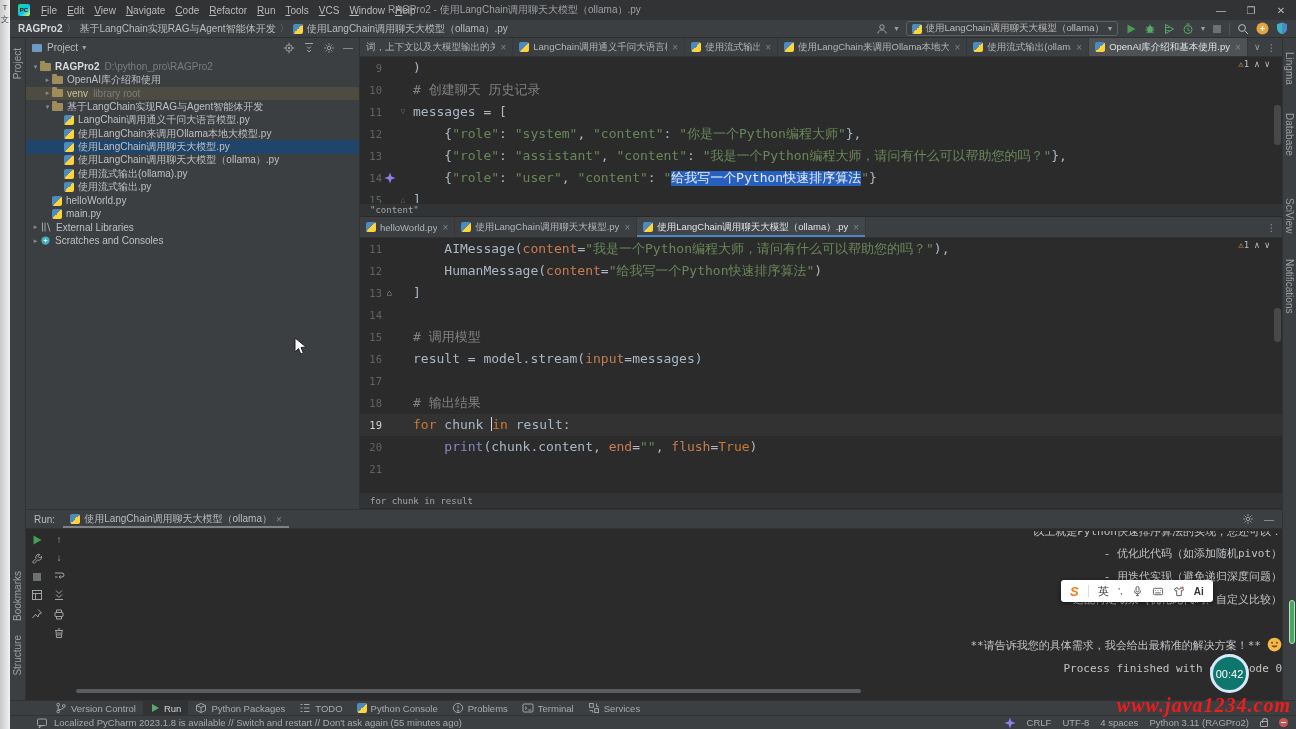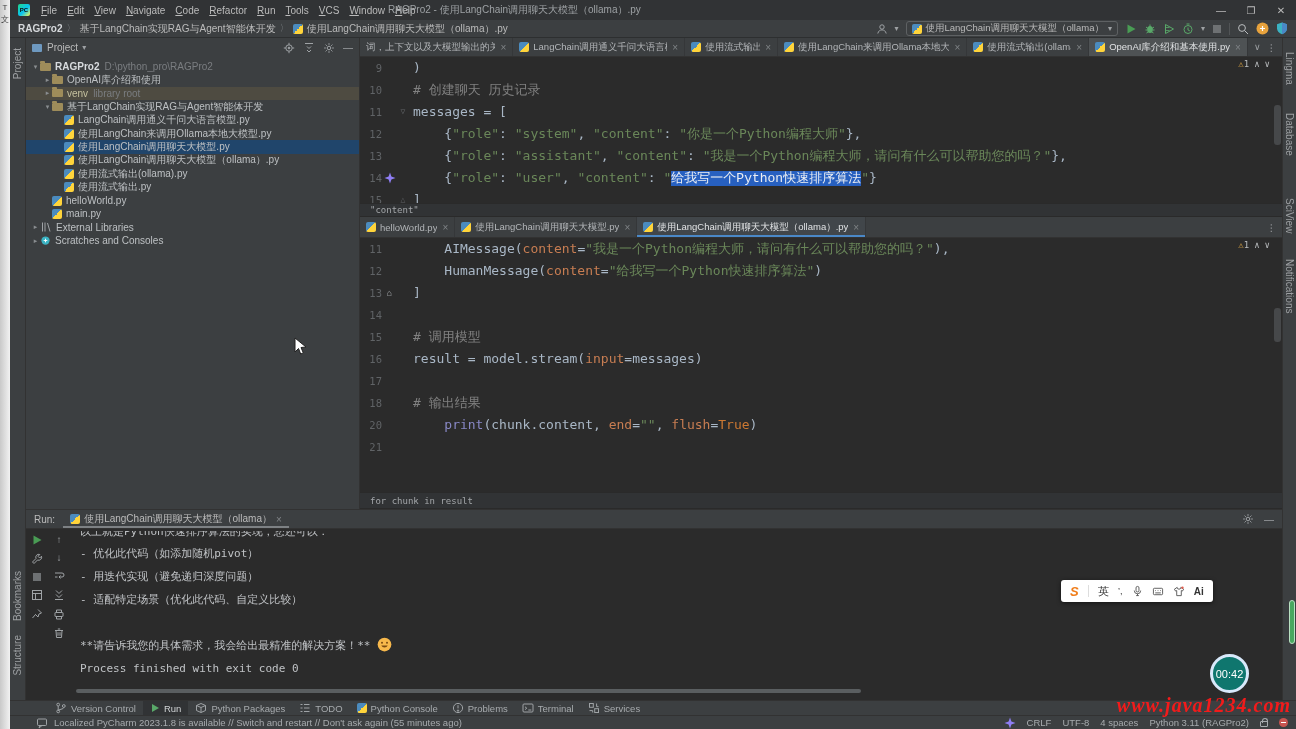--- a/index.html
+++ b/index.html
@@ -103,21 +103,21 @@
     display:flex; gap:5px; align-items:center; z-index:5; }
   .inspect .warn { color:#d9a343; }
   .vthumb { position:absolute; right:1px; width:7px; background:#54585a; opacity:.65; border-radius:3px; }
   .crumbbar { height:14px; background:#313335; border-top:1px solid #2a2a2a; border-bottom:1px solid #2a2a2a;
     font-size:9px; color:#a3a6a9; display:flex; align-items:center; padding-left:10px; flex:none;
     font-family:"DejaVu Sans Mono", monospace; }
   #tabbar-inner { height:21px; }
 
   
   .run-panel { height:191px; background:#2b2b2b; border-top:1px solid #323232;
-    display:flex; flex-direction:column; position:relative; flex:none; }
+    display:flex; flex-direction:column; position:relative; flex:none;text-align:right; }
   .run-header { height:19px; background:#3c3f41; border-bottom:1px solid #323232;
     display:flex; align-items:center; font-size:10px; color:#bbbbbb; padding:0 8px; flex:none; }
   .run-tab { display:flex; align-items:center; gap:4px; height:100%; padding:0 7px;
     margin-left:8px; box-shadow:inset 0 -2px 0 #7d8184; }
   .run-hdr-right { margin-left:auto; display:flex; gap:10px; align-items:center; color:#9da0a3; }
   .run-body { flex:1; display:flex; min-height:0; }
   .run-gutter { width:46px; flex:none; display:flex; padding-top:5px; }
   .rg-col { width:22px; display:flex; flex-direction:column; align-items:center; gap:7px; color:#9fa3a6; }
   .run-output { flex:1; font-family:"DejaVu Sans Mono", monospace; font-size:11px;
     line-height:23px; color:#c0c3c6; padding:2px 0 0 8px; overflow:hidden; }
@@ -478,20 +478,21 @@
               </div>
               <div id="code-bottom">
                   <div class="code-line"><span class="lnum">11</span><span class="gut"></span><span class="fold"></span><span class="codetxt"><span class="tk-n">    AIMessage(</span><span class="tk-p">content</span><span class="tk-n">=</span><span class="tk-s">"我是一个Python编程大师，请问有什么可以帮助您的吗？"</span><span class="tk-n">),</span></span></div>
                   <div class="code-line"><span class="lnum">12</span><span class="gut"></span><span class="fold"></span><span class="codetxt"><span class="tk-n">    HumanMessage(</span><span class="tk-p">content</span><span class="tk-n">=</span><span class="tk-s">"给我写一个Python快速排序算法"</span><span class="tk-n">)</span></span></div>
                   <div class="code-line"><span class="lnum">13</span><span class="gut" style="color: rgb(138, 141, 144); font-size: 9px;">⌂</span><span class="fold"></span><span class="codetxt"><span class="tk-n">]</span></span></div>
                   <div class="code-line"><span class="lnum">14</span><span class="gut"></span><span class="fold"></span><span class="codetxt"></span></div>
                   <div class="code-line"><span class="lnum">15</span><span class="gut"></span><span class="fold"></span><span class="codetxt"><span class="tk-c"># 调用模型</span></span></div>
                   <div class="code-line"><span class="lnum">16</span><span class="gut"></span><span class="fold"></span><span class="codetxt"><span class="tk-n">result = model.stream(</span><span class="tk-p">input</span><span class="tk-n">=messages)</span></span></div>
                   <div class="code-line"><span class="lnum">17</span><span class="gut"></span><span class="fold"></span><span class="codetxt"></span></div>
                   <div class="code-line"><span class="lnum">18</span><span class="gut"></span><span class="fold"></span><span class="codetxt"><span class="tk-c"># 输出结果</span></span></div>
+                  <div class="code-line current"><span class="lnum" style="color: rgb(208, 211, 214);">19</span><span class="gut"></span><span class="fold"></span><span class="codetxt"><span class="tk-k">for</span><span class="tk-n"> chunk </span><span class="caret"></span><span class="tk-k">in</span><span class="tk-n"> result:</span></span></div>
                   <div class="code-line"><span class="lnum">20</span><span class="gut"></span><span class="fold"></span><span class="codetxt"><span class="tk-n">    </span><span class="tk-b">print</span><span class="tk-n">(chunk.content, </span><span class="tk-p">end</span><span class="tk-n">=</span><span class="tk-s">""</span><span class="tk-n">, </span><span class="tk-p">flush</span><span class="tk-n">=</span><span class="tk-k">True</span><span class="tk-n">)</span></span></div>
                   <div class="code-line"><span class="lnum">21</span><span class="gut"></span><span class="fold"></span><span class="codetxt"></span></div>
                 </div>
               <div class="vthumb" style="top:70px;height:34px;"></div>
             </div>
 
             <div class="crumbbar" style="height:17px;">for chunk in result</div>
           </div>
         </div>
 

